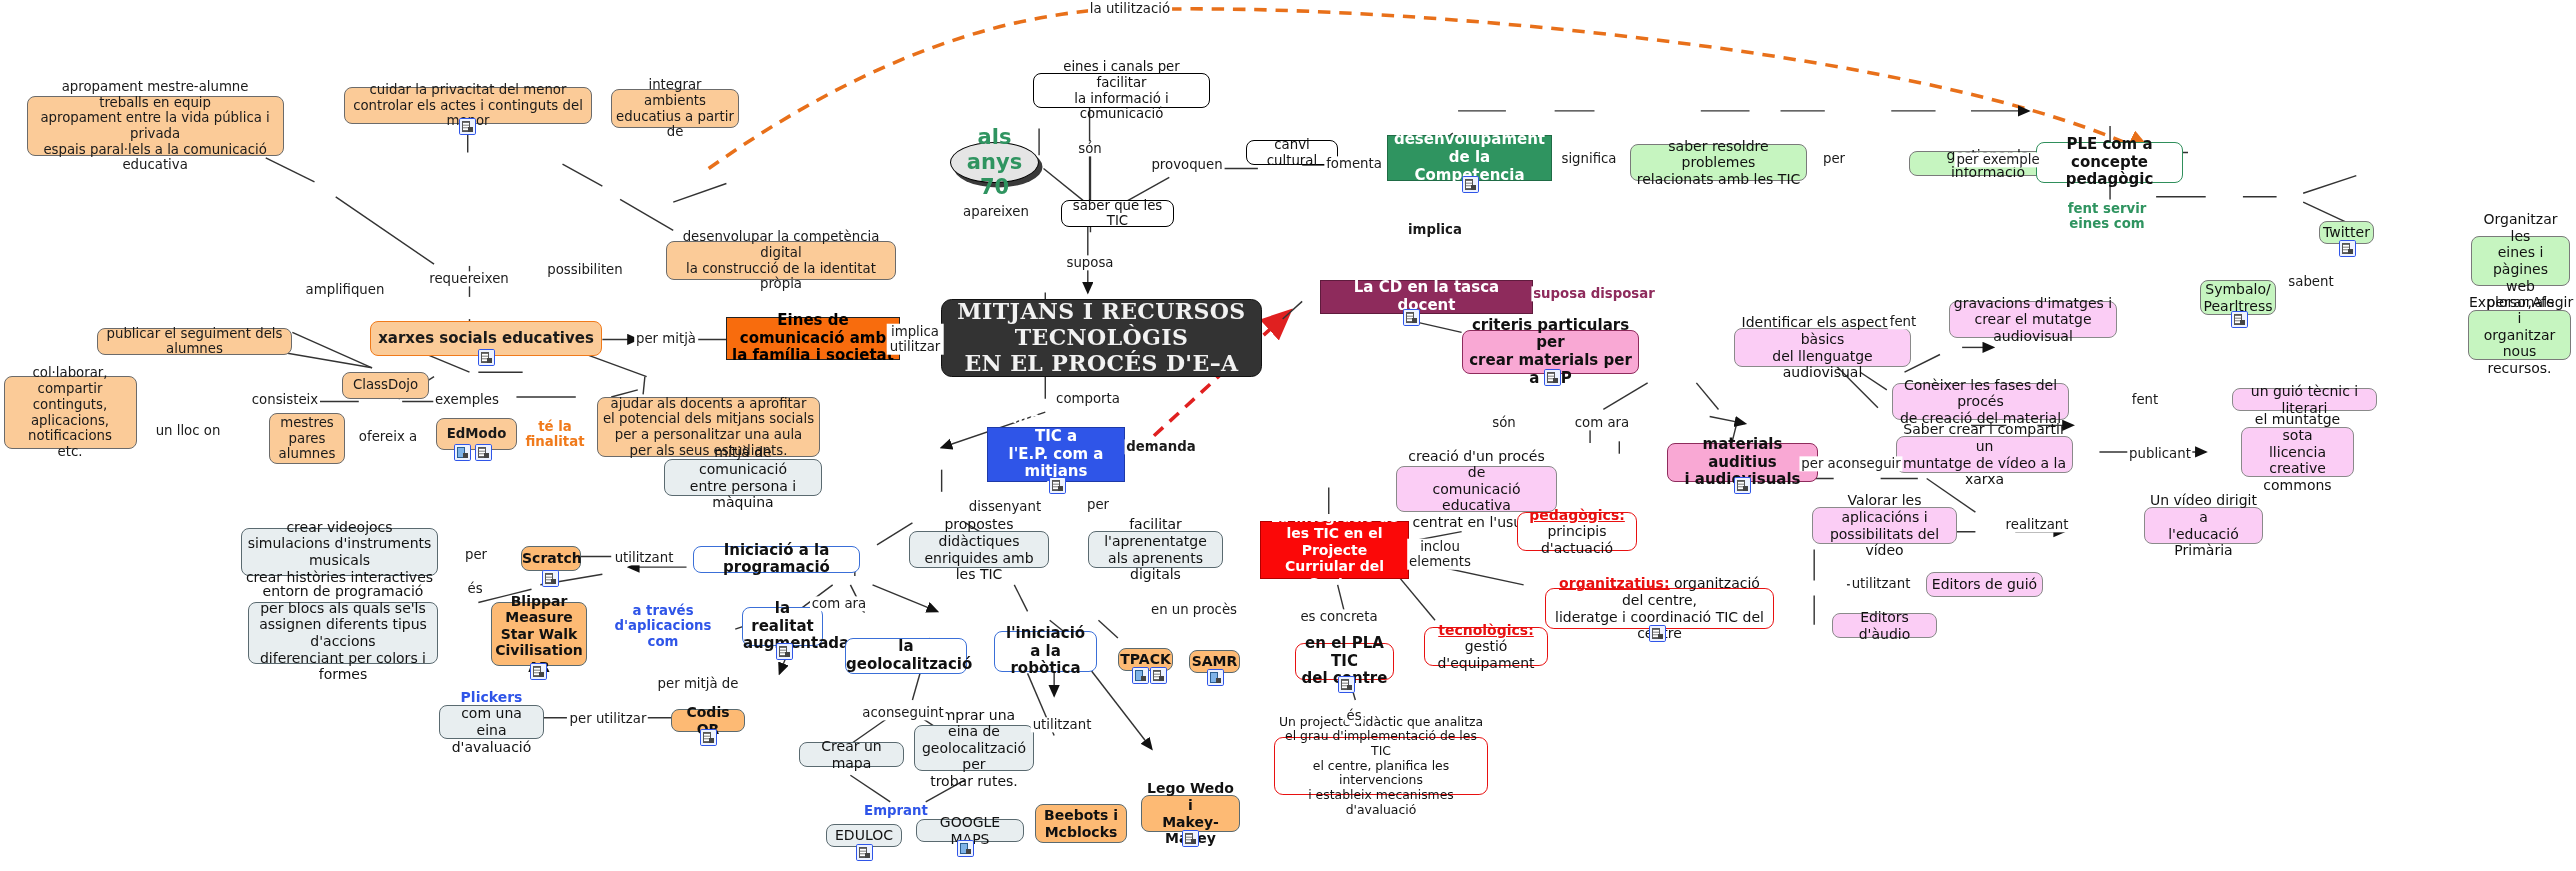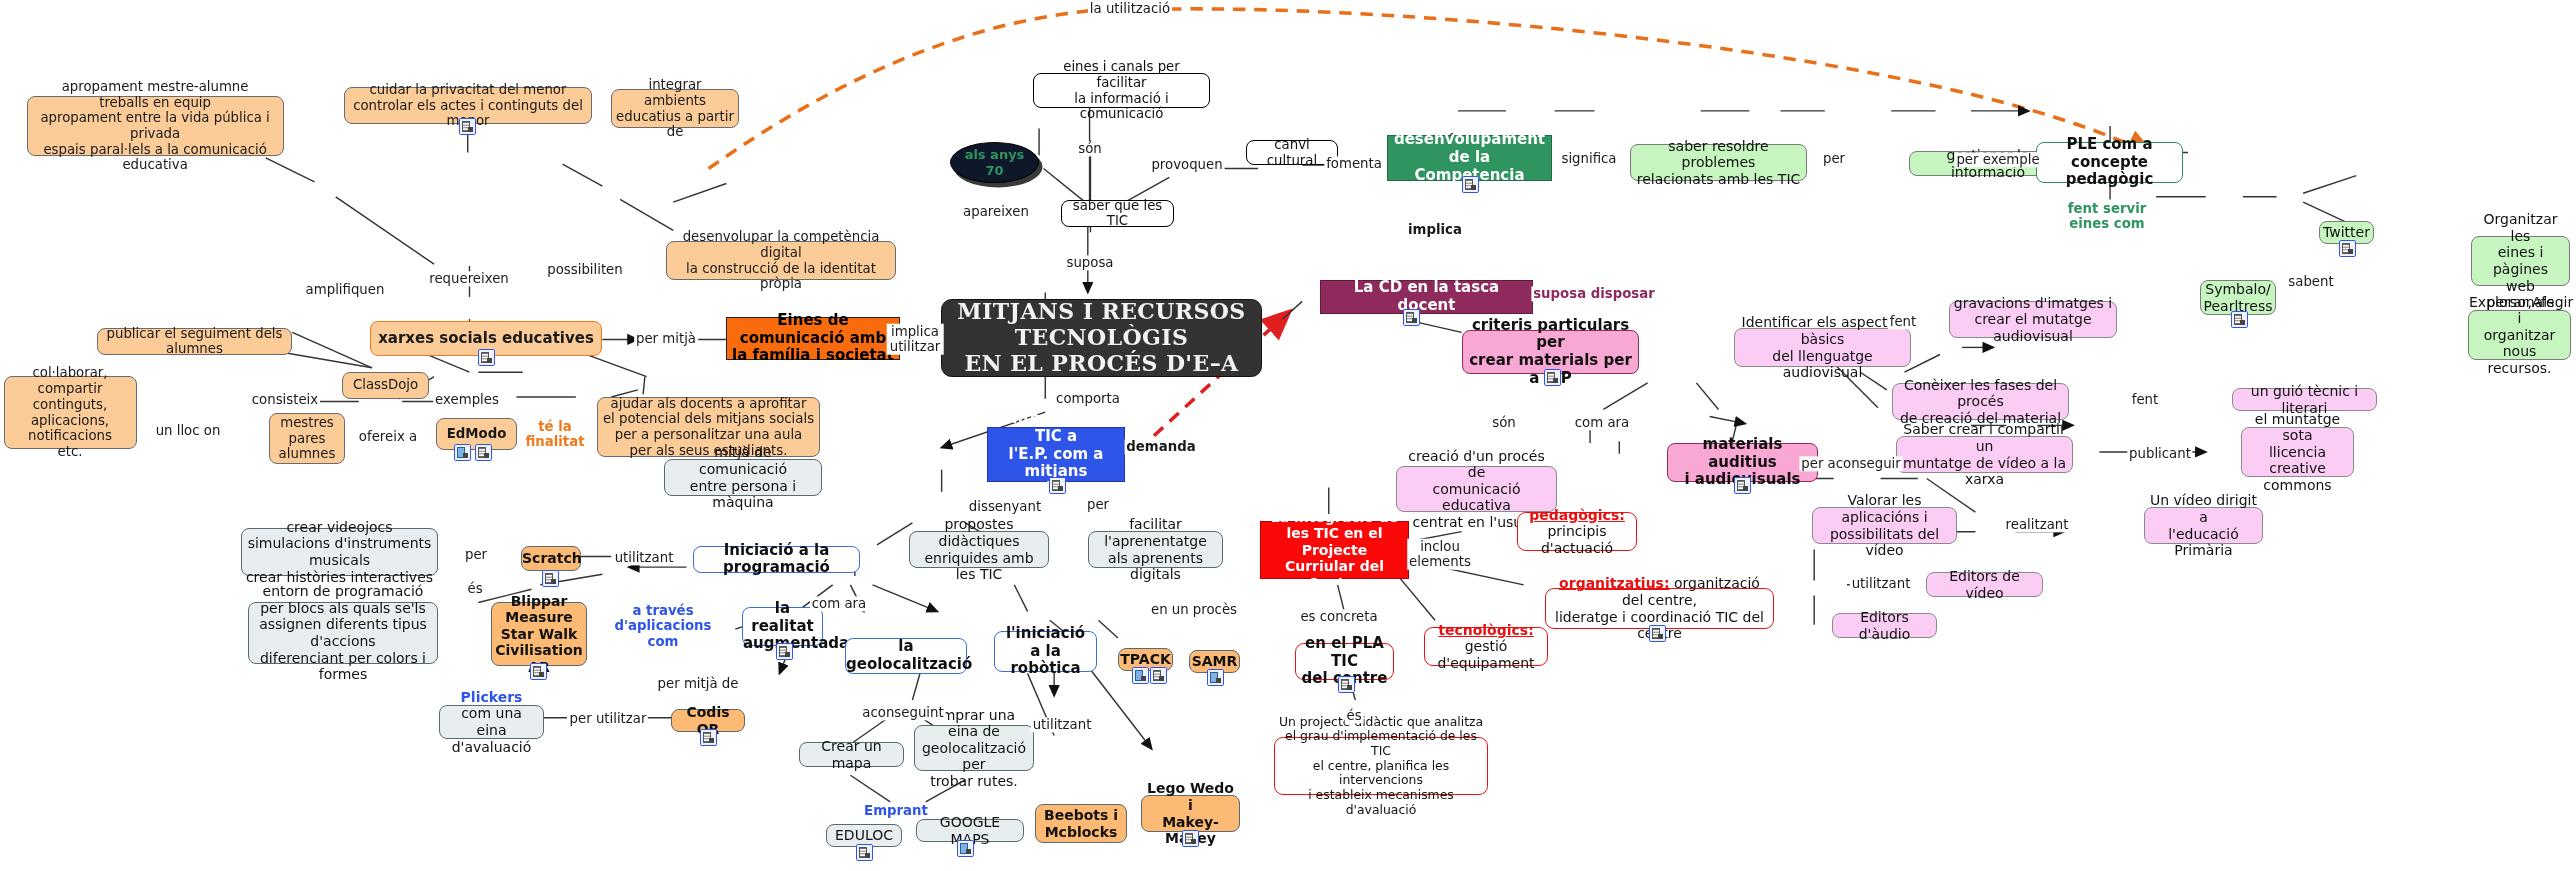--- a/index.html
+++ b/index.html
@@ -21,21 +21,21 @@
   .magenta-solid{background:#8e2b5c;border:0.9px solid #5f1b3d;border-radius:0;color:#fff;font-size:15px;font-weight:bold;}
   .pink-soft{background:#fbcdf5;border:0.9px solid #8a8a8a;border-radius:8px;color:#111;font-size:14px;}
   .pink-hi{background:#f9a8d4;border:1.8px solid #8e2b5c;border-radius:8px;color:#111;font-size:15px;font-weight:bold;text-align:center;}
   .red-solid{background:#fb0808;border:0.9px solid #b00000;border-radius:0;color:#fff;font-size:14px;font-weight:bold;}
   .red-hi{background:#ffffff;border:1.8px solid #e81010;border-radius:8.9px;color:#111;font-size:14px;}
   .red-hi.b{font-weight:bold;font-size:15px;}
   .blue-solid{background:#2f55e8;border:0.9px solid #1d39a8;border-radius:0;color:#fff;font-size:15px;font-weight:bold;}
   .grey-soft{background:#e8eef0;border:0.9px solid #5a6a70;border-radius:8px;color:#111;font-size:14px;}
   .grey-hi{background:#ffffff;border:1.8px solid #3a6fd8;border-radius:8px;color:#111;font-size:15px;font-weight:bold;}
   .grey-b{background:#fdba74;border:0.9px solid #5a6a70;border-radius:8px;color:#111;font-size:14px;font-weight:bold;}
-  .ellipse{background:#0f172a;border:1.8px solid #000;border-radius:50%;color:#2f9460;font-size:13px;font-weight:bold;
+  .ellipse{background:#e5e5e5;border:1.8px solid #000;border-radius:50%;color:#2f9460;font-size:21px;font-weight:bold;
            box-shadow:3.5px 4.4px 0 #3a3a3a;}
   .title-node{background:#333333;border:0.9px solid #111;border-radius:10.6px;color:#f2f2f2;
               font-family:"DejaVu Serif","Liberation Serif",serif;font-size:22px;font-weight:bold;letter-spacing:0.4px;}
   
   .lbl{position:absolute;font-size:13.3px;color:#1a1a1a;white-space:nowrap;background:#fff;
        padding:0 1.8px;transform:translate(-50%,-50%);text-align:center;line-height:1.15;}
   .lbl.bold{font-weight:bold;}
   .lbl.orange{color:#f07a1b;font-weight:bold;}
   .lbl.green{color:#2f9460;font-weight:bold;}
   .lbl.magenta{color:#8e2b5c;font-weight:bold;}
@@ -358,21 +358,21 @@
 
   <div class="node pink-soft" style="left:1812px;top:507px;width:145px;height:37px;">
     <span class="txt">Valorar les aplicacións i<br>possibilitats del vídeo</span>
   </div>
 
   <div class="node pink-soft" style="left:2144px;top:507px;width:119px;height:37px;">
     <span class="txt">Un vídeo dirigit a<br>l'educació Primària</span>
   </div>
 
   <div class="node pink-soft" style="left:1926px;top:572px;width:117px;height:25px;">
-    <span class="txt">Editors de vídeo</span>
+    <span class="txt">Editors de guió</span>
   </div>
 
   <div class="node pink-soft" style="left:1832px;top:613px;width:105px;height:25px;">
     <span class="txt">Editors d'àudio</span>
   </div>
 
   <div class="node red-solid" style="left:1260px;top:521px;width:149px;height:58px;">
     <span class="txt">La integració de<br>les TIC en el Projecte<br>Curriular del Centre</span>
   </div>
 

